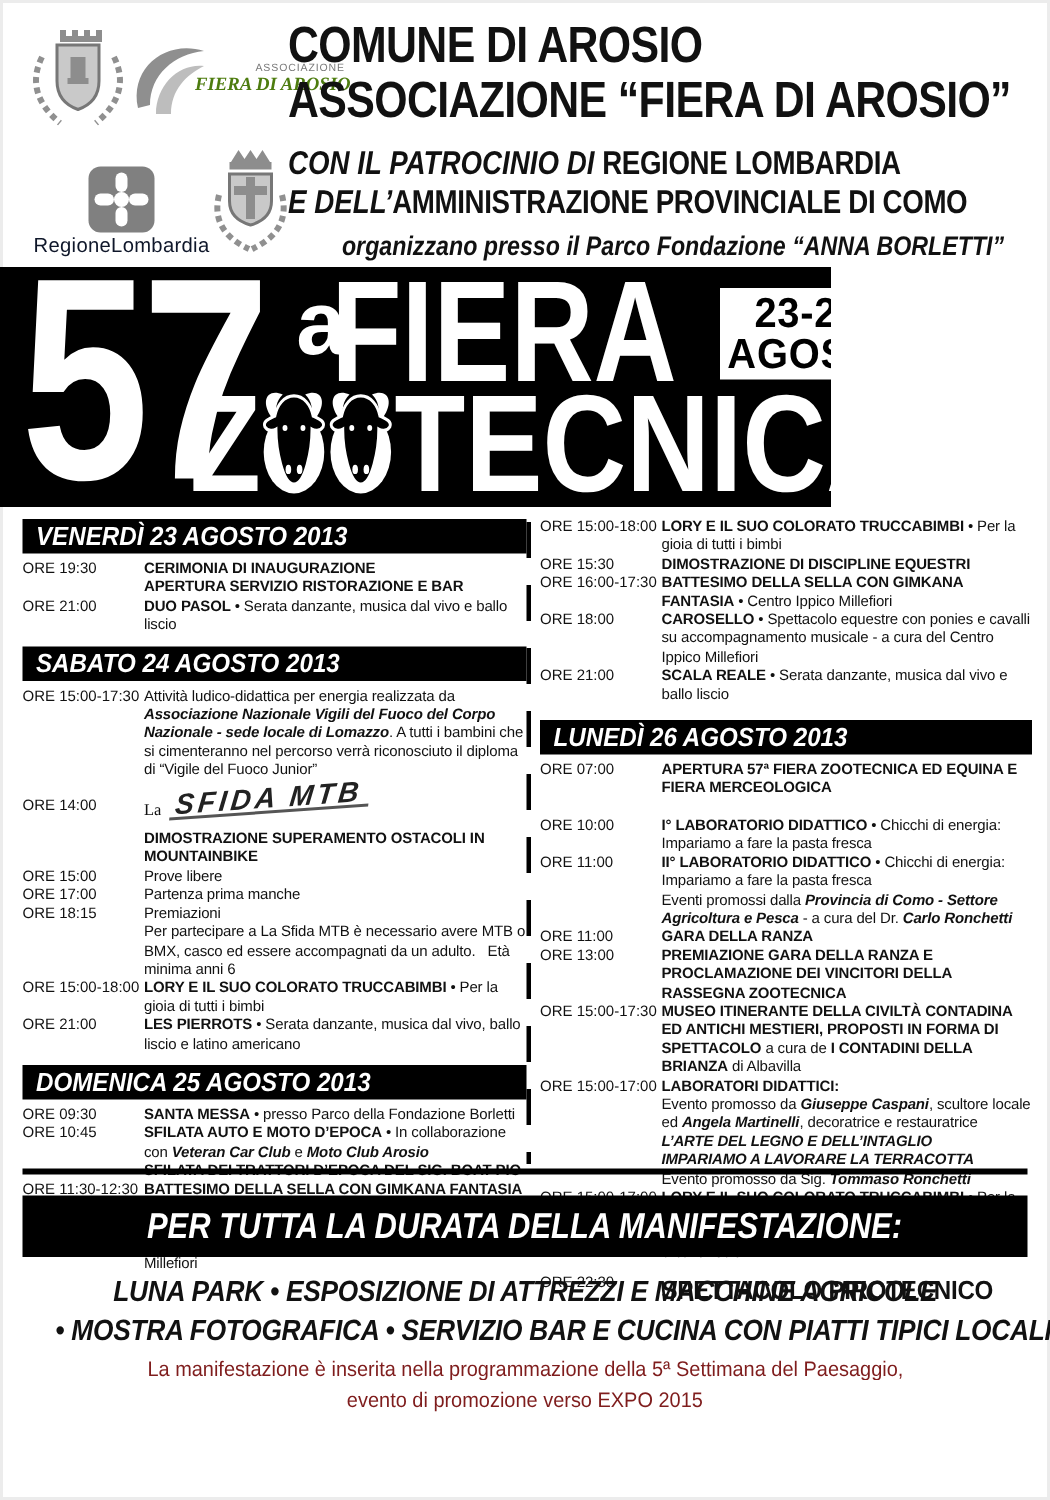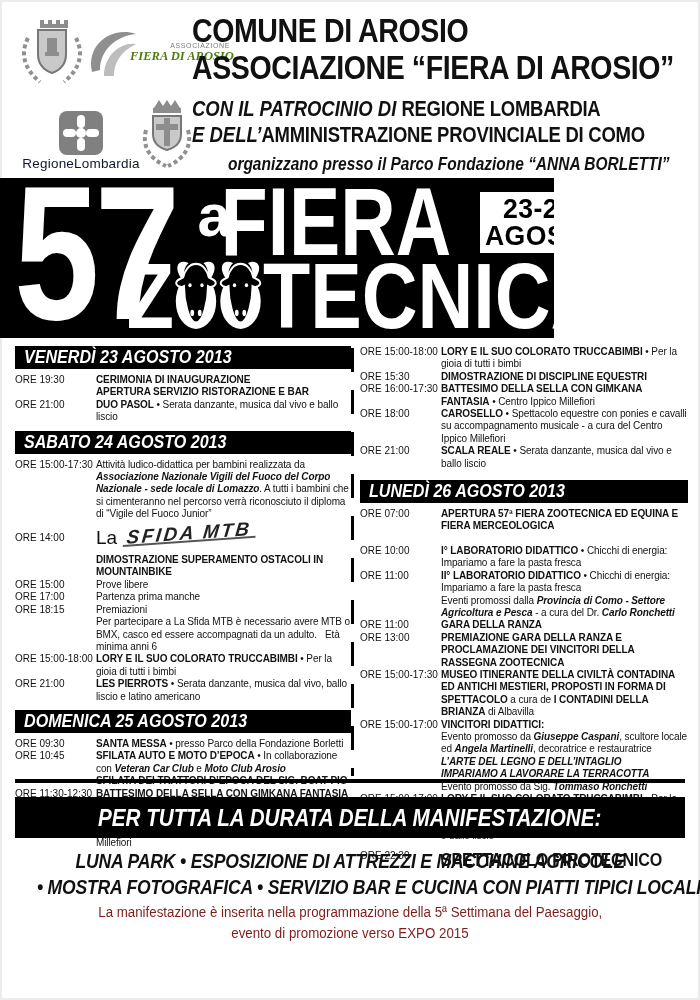--- a/index.html
+++ b/index.html
@@ -55,21 +55,21 @@
   .day-bar{background:#000;color:#fff;height:23px;line-height:23px;padding-left:9px;
            font-weight:bold;font-style:italic;font-size:17.5px;margin-bottom:5px;letter-spacing:0;}
   .prow{display:flex;font-size:10px;line-height:12.4px;}
   .ptime{flex:none;width:81px;}
   .pdesc{flex:1;letter-spacing:-.1px;}
   .sg-b{font-weight:bold;}
   .sg-bi{font-weight:bold;font-style:italic;}
   .sg-big{font-weight:bold;font-size:17.5px;line-height:21px;display:inline-block;
           transform:scaleX(.92);transform-origin:0 50%;white-space:nowrap;letter-spacing:-.2px;}
   .logo-row{margin:2px 0 1px;}
-  .sfida-prefix{font-size:19px;}
+  .sfida-prefix{font-size:11px;font-family:Liberation Serif, serif;}
   .sfida-main{display:inline-block;font-weight:bold;font-style:italic;font-size:19px;
               letter-spacing:2.5px;transform:rotate(-4deg) skewX(-10deg);transform-origin:0 80%;
               border-bottom:2px solid #555;padding:0 5px 1px 3px;margin-left:6px;color:#222;}
 
   
   .f-bar{position:absolute;left:15px;top:797px;width:670px;height:41px;background:#000;color:#fff;
          text-align:center;font-weight:bold;font-style:italic;font-size:24px;line-height:41px;}
   .f-features{position:absolute;left:0;top:848px;width:700px;text-align:center;
               font-weight:bold;font-style:italic;font-size:19.5px;line-height:26px;letter-spacing:-.2px;}
   .f-note{position:absolute;left:0;top:902px;width:700px;text-align:center;
@@ -190,21 +190,21 @@
         <div class="pdesc"><span class="sg-b">APERTURA SERVIZIO RISTORAZIONE E BAR</span></div>
       </div>
       <div class="prow">
         <div class="ptime">ORE 21:00</div>
         <div class="pdesc"><span class="sg-b">DUO PASOL</span><span class="sg-r"> • Serata danzante, musica dal vivo e ballo liscio</span></div>
       </div>
       <div style="height: 7px;"></div>
       <div class="day-bar"><span class="cx-l" style="transform: scaleX(0.92);">SABATO 24 AGOSTO 2013</span></div>
       <div class="prow">
         <div class="ptime">ORE 15:00-17:30</div>
-        <div class="pdesc"><span class="sg-r">Attività ludico-didattica per bambini realizzata da </span><span class="sg-bi">Associazione Nazionale Vigili del Fuoco del Corpo Nazionale - sede locale di Lomazzo</span><span class="sg-r">. A tutti i bambini che si cimenteranno nel percorso verrà riconosciuto il diploma di “Vigile del Fuoco Junior”</span></div>
+        <div class="pdesc"><span class="sg-r">Attività ludico-didattica per energia realizzata da </span><span class="sg-bi">Associazione Nazionale Vigili del Fuoco del Corpo Nazionale - sede locale di Lomazzo</span><span class="sg-r">. A tutti i bambini che si cimenteranno nel percorso verrà riconosciuto il diploma di “Vigile del Fuoco Junior”</span></div>
       </div>
       <div style="height: 9px;"></div>
       <div class="prow logo-row">
         <div class="ptime">ORE 14:00</div>
         <div class="pdesc"><span class="sfida-prefix">La</span><span class="sfida-main">SFIDA MTB</span></div>
       </div>
       <div style="height: 6px;"></div>
       <div class="prow">
         <div class="ptime"></div>
         <div class="pdesc"><span class="sg-b">DIMOSTRAZIONE SUPERAMENTO OSTACOLI IN MOUNTAINBIKE</span></div>
@@ -304,21 +304,21 @@
       <div class="prow">
         <div class="ptime">ORE 13:00</div>
         <div class="pdesc"><span class="sg-b">PREMIAZIONE GARA DELLA RANZA E PROCLAMAZIONE DEI VINCITORI DELLA RASSEGNA ZOOTECNICA</span></div>
       </div>
       <div class="prow">
         <div class="ptime">ORE 15:00-17:30</div>
         <div class="pdesc"><span class="sg-b">MUSEO ITINERANTE DELLA CIVILTÀ CONTADINA ED ANTICHI MESTIERI, PROPOSTI IN FORMA DI SPETTACOLO</span><span class="sg-r"> a cura de </span><span class="sg-b">I CONTADINI DELLA BRIANZA</span><span class="sg-r"> di Albavilla</span></div>
       </div>
       <div class="prow">
         <div class="ptime">ORE 15:00-17:00</div>
-        <div class="pdesc"><span class="sg-b">VINCITORI DIDATTICI:</span></div>
+        <div class="pdesc"><span class="sg-b">LABORATORI DIDATTICI:</span></div>
       </div>
       <div class="prow">
         <div class="ptime"></div>
         <div class="pdesc"><span class="sg-r">Evento promosso da </span><span class="sg-bi">Giuseppe Caspani</span><span class="sg-r">, scultore locale ed </span><span class="sg-bi">Angela Martinelli</span><span class="sg-r">, decoratrice e restauratrice</span></div>
       </div>
       <div class="prow">
         <div class="ptime"></div>
         <div class="pdesc"><span class="sg-bi">L’ARTE DEL LEGNO E DELL’INTAGLIO</span></div>
       </div>
       <div class="prow">

